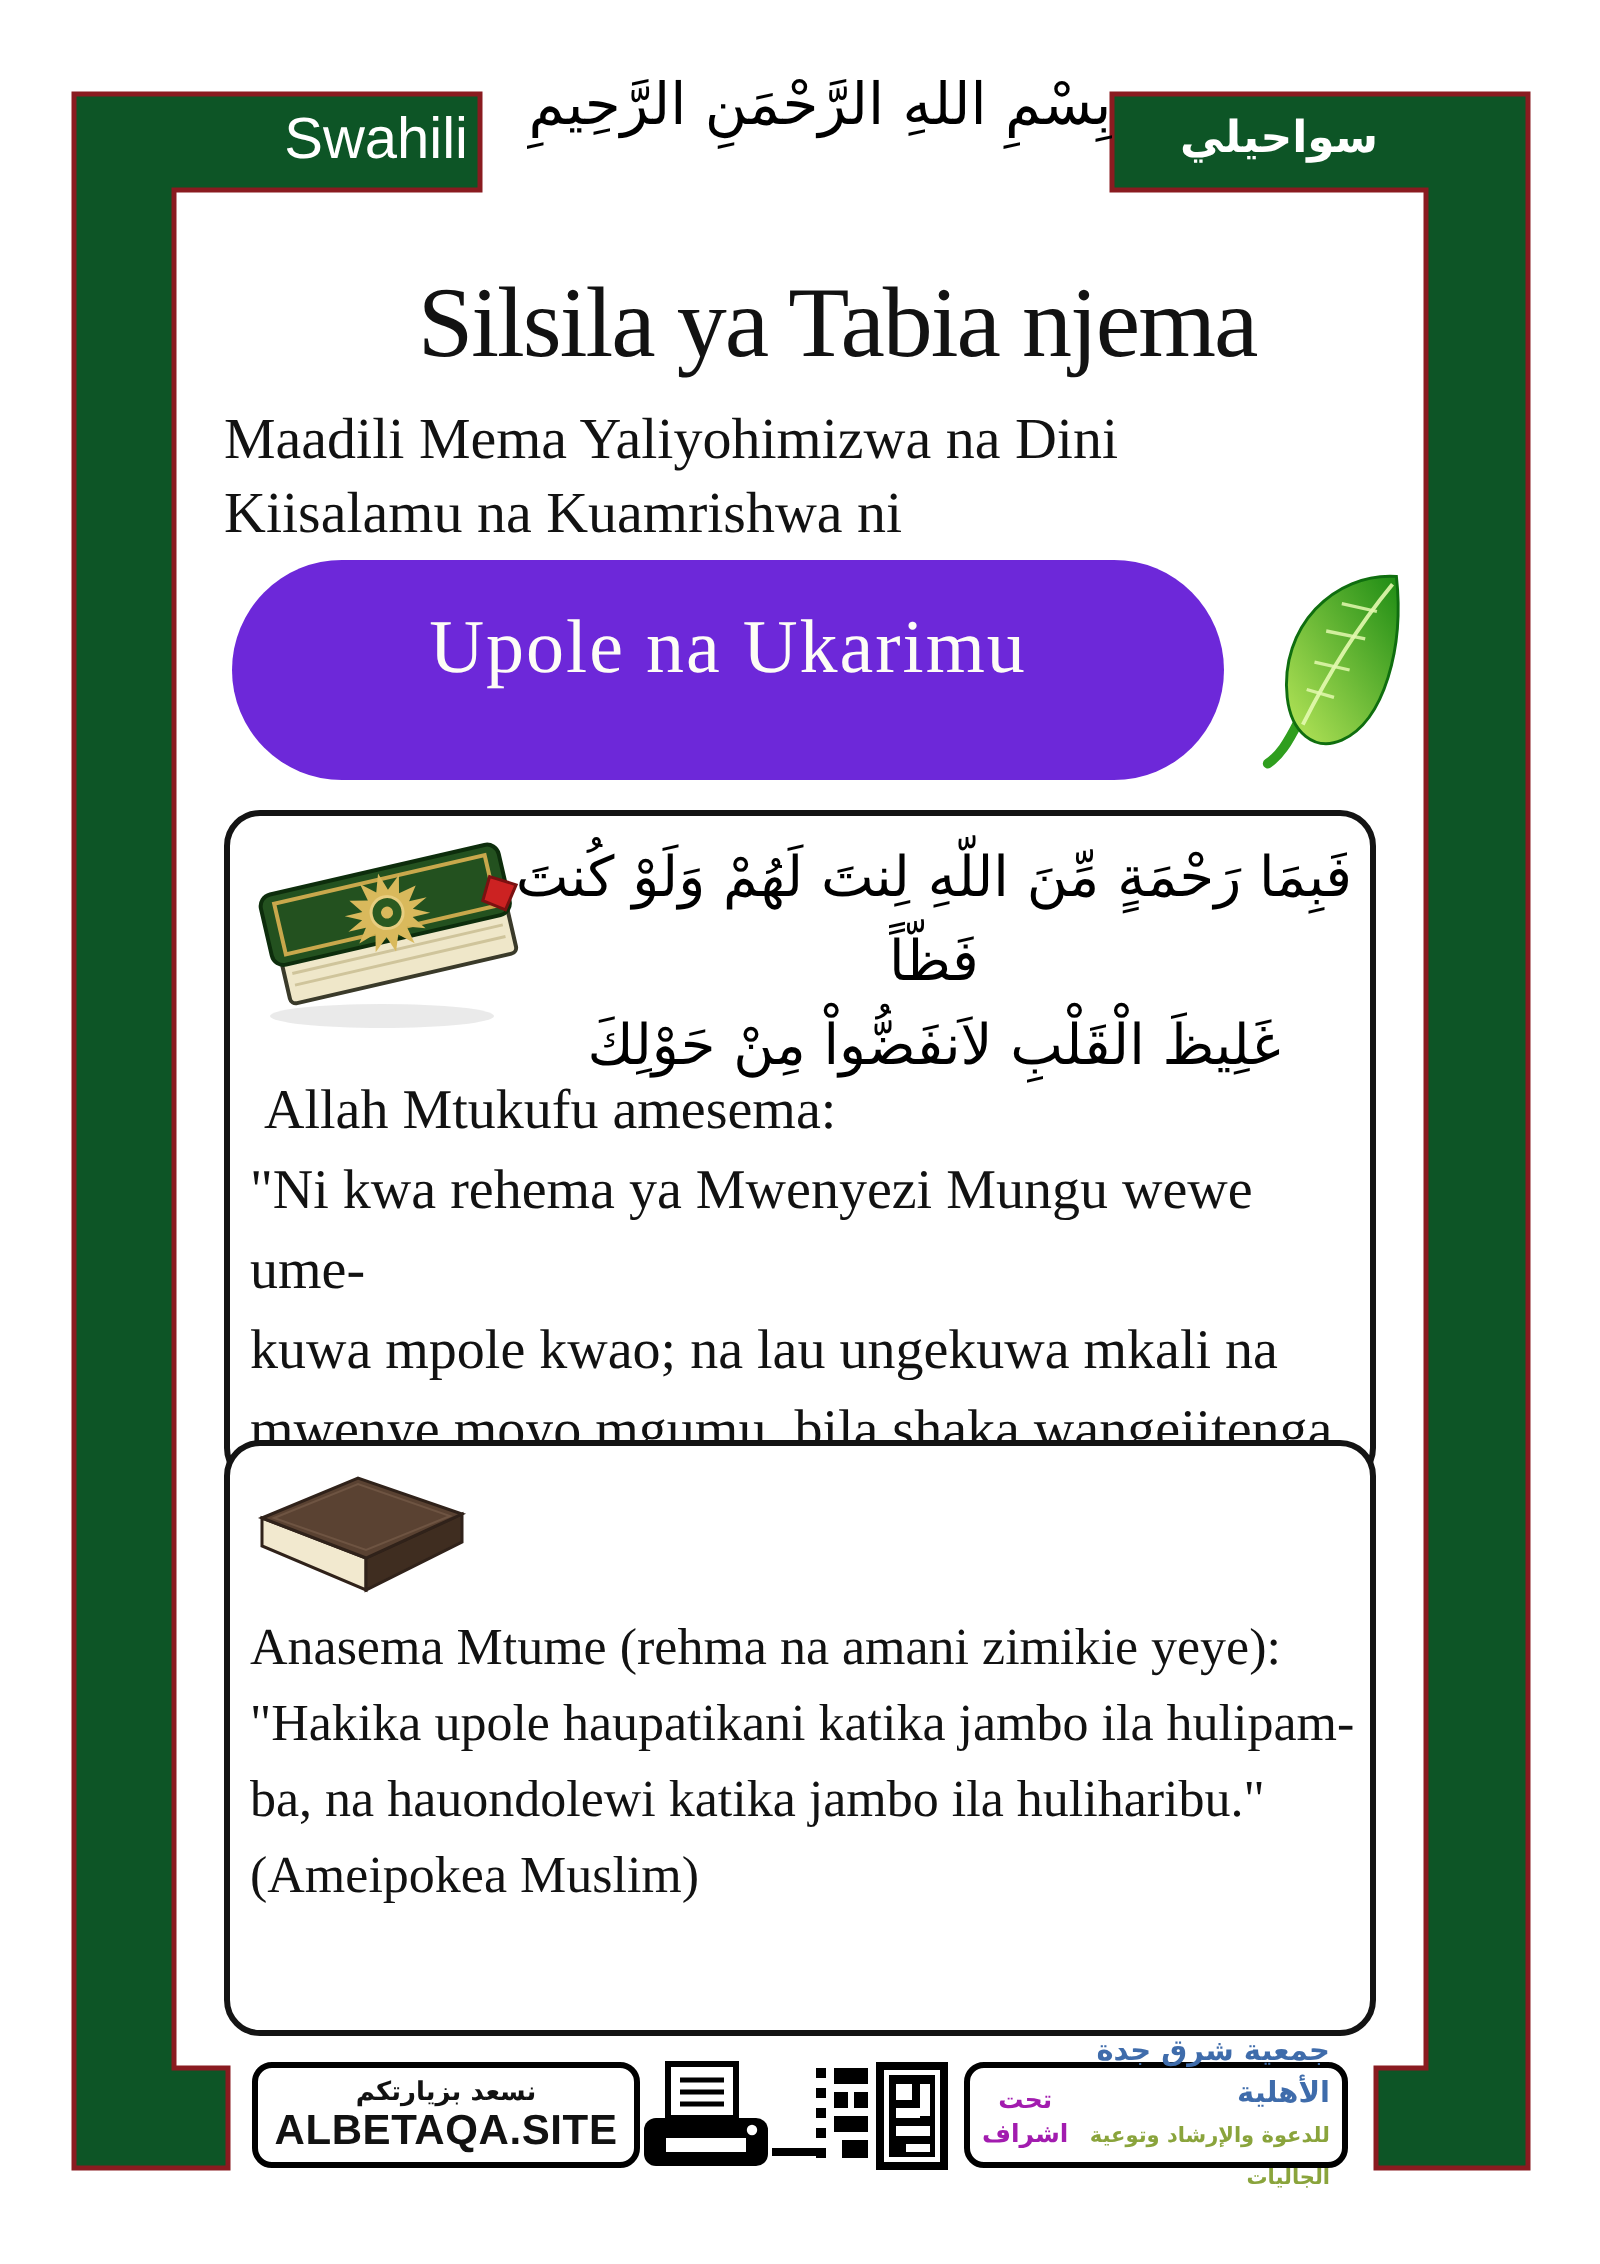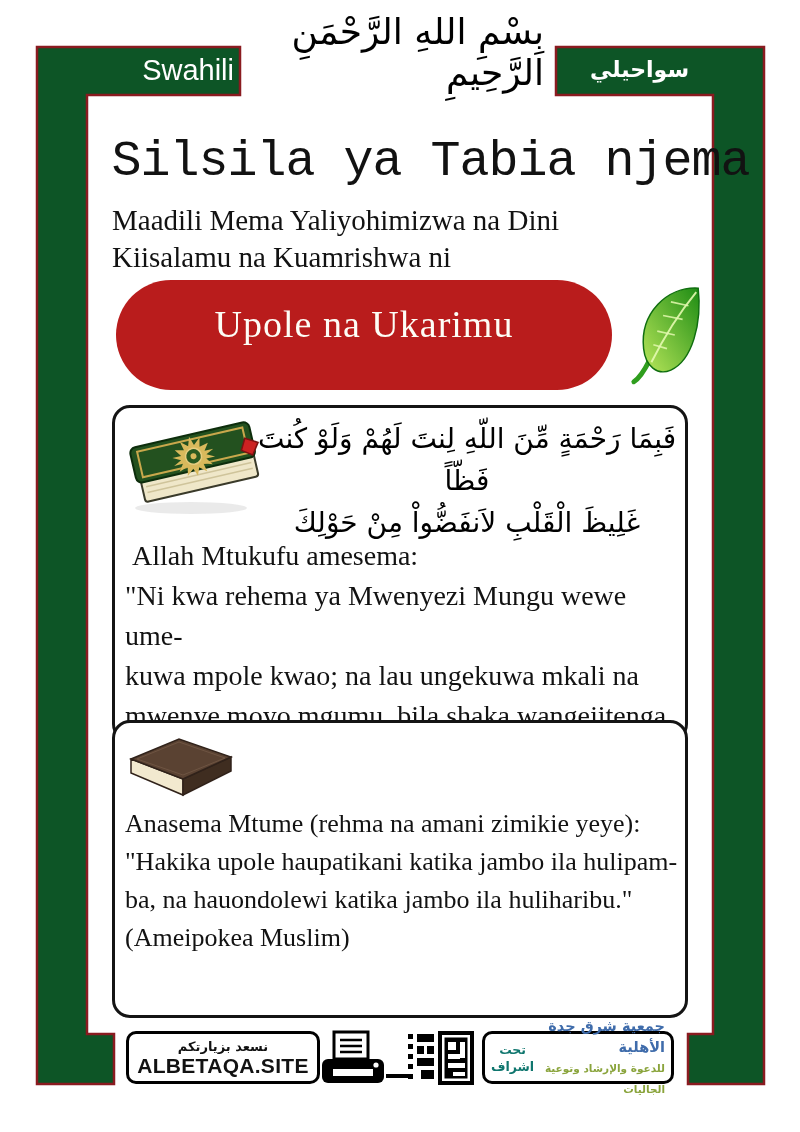--- a/index.html
+++ b/index.html
@@ -8,30 +8,30 @@
   .abs{position:absolute;}
   svg{display:block;}
 
   
   .tab-label{position:absolute;top:47px;height:64px;line-height:46px;color:#fff;
              font-family:"Liberation Sans",sans-serif;font-size:29px;}
   .tab-left{left:37px;width:197px;text-align:right;padding-right:6px;}
   .tab-right{left:590px;width:174px;text-align:left;font-family:"DejaVu Sans",sans-serif;
              font-weight:bold;font-size:22px;}
 
-  .basmala{position:absolute;left:228px;top:0;width:316px;height:104px;
+  .basmala{position:absolute;left:252px;top:0;width:316px;height:104px;
            display:flex;align-items:center;justify-content:center;
-           font-family:"DejaVu Sans",sans-serif;font-size:36px;color:#000;direction:rtl;}
+           font-family:"DejaVu Sans",sans-serif;font-size:29px;color:#000;direction:rtl;}
 
-  .title{position:absolute;left:104px;top:134px;width:653px;text-align:center;
-         font-size:50px;letter-spacing:-1px;line-height:1.1;font-weight:normal;margin:0;font-family:Liberation Mono, monospace;}
+  .title{position:absolute;left:92px;top:134px;width:653px;text-align:center;
+         font-size:50px;letter-spacing:-1px;line-height:1.1;font-weight:normal;margin:0;}
   .subtitle{position:absolute;left:112px;top:202px;width:560px;font-size:29px;line-height:37px;}
 
   .pill{position:absolute;left:116px;top:280px;width:496px;height:110px;border-radius:56px;
-        background:#b91c1c;display:flex;justify-content:center;align-items:flex-start;
+        background:#6d28d9;display:flex;justify-content:center;align-items:flex-start;
         padding-top:22px;box-sizing:border-box;}
   .pill span{color:#fdfdf6;font-size:38px;letter-spacing:1px;}
 
   .content-box{position:absolute;left:112px;width:576px;background:#fff;
                border:3.5px solid #141414;border-radius:18px;box-sizing:border-box;}
   .box1{top:405px;height:337px;}
   .box2{top:720px;height:298px;}
 
   .verse{position:absolute;left:142px;right:8px;top:10px;direction:rtl;text-align:center;
          font-family:"DejaVu Sans",sans-serif;font-size:28px;line-height:42px;color:#000;}
@@ -41,21 +41,21 @@
 
   
   .foot-box{position:absolute;top:1031px;height:53px;border:3px solid #000;border-radius:10px;
             background:#fff;box-sizing:border-box;display:flex;flex-direction:column;
             align-items:center;justify-content:center;}
   .albetaqa{left:126px;width:194px;}
   .visit{font-family:"DejaVu Sans",sans-serif;font-size:13px;font-weight:bold;direction:rtl;line-height:17px;}
   .site{font-family:"Liberation Sans",sans-serif;font-size:21px;font-weight:800;letter-spacing:.3px;line-height:22px;}
   .supervision{left:482px;width:192px;flex-direction:row-reverse;gap:7px;direction:rtl;padding:2px 6px;}
   .under-col{display:flex;flex-direction:column;align-items:center;justify-content:center;
-             font-family:"DejaVu Sans",sans-serif;font-size:12.5px;font-weight:bold;line-height:17px;color:#0f766e;}
+             font-family:"DejaVu Sans",sans-serif;font-size:12.5px;font-weight:bold;line-height:17px;color:#a21caf;}
   .org-col{display:flex;flex-direction:column;align-items:center;justify-content:center;
            font-family:"DejaVu Sans",sans-serif;line-height:21px;}
   .org-blue{color:#3f6cab;font-size:14.5px;font-weight:bold;}
   .org-green{color:#8aa43c;font-size:10.5px;font-weight:bold;}
   .dash{position:absolute;left:386px;top:1074px;width:22px;height:4px;background:#000;}
 </style>
 </head>
 <body>
 
 <div class="page">

